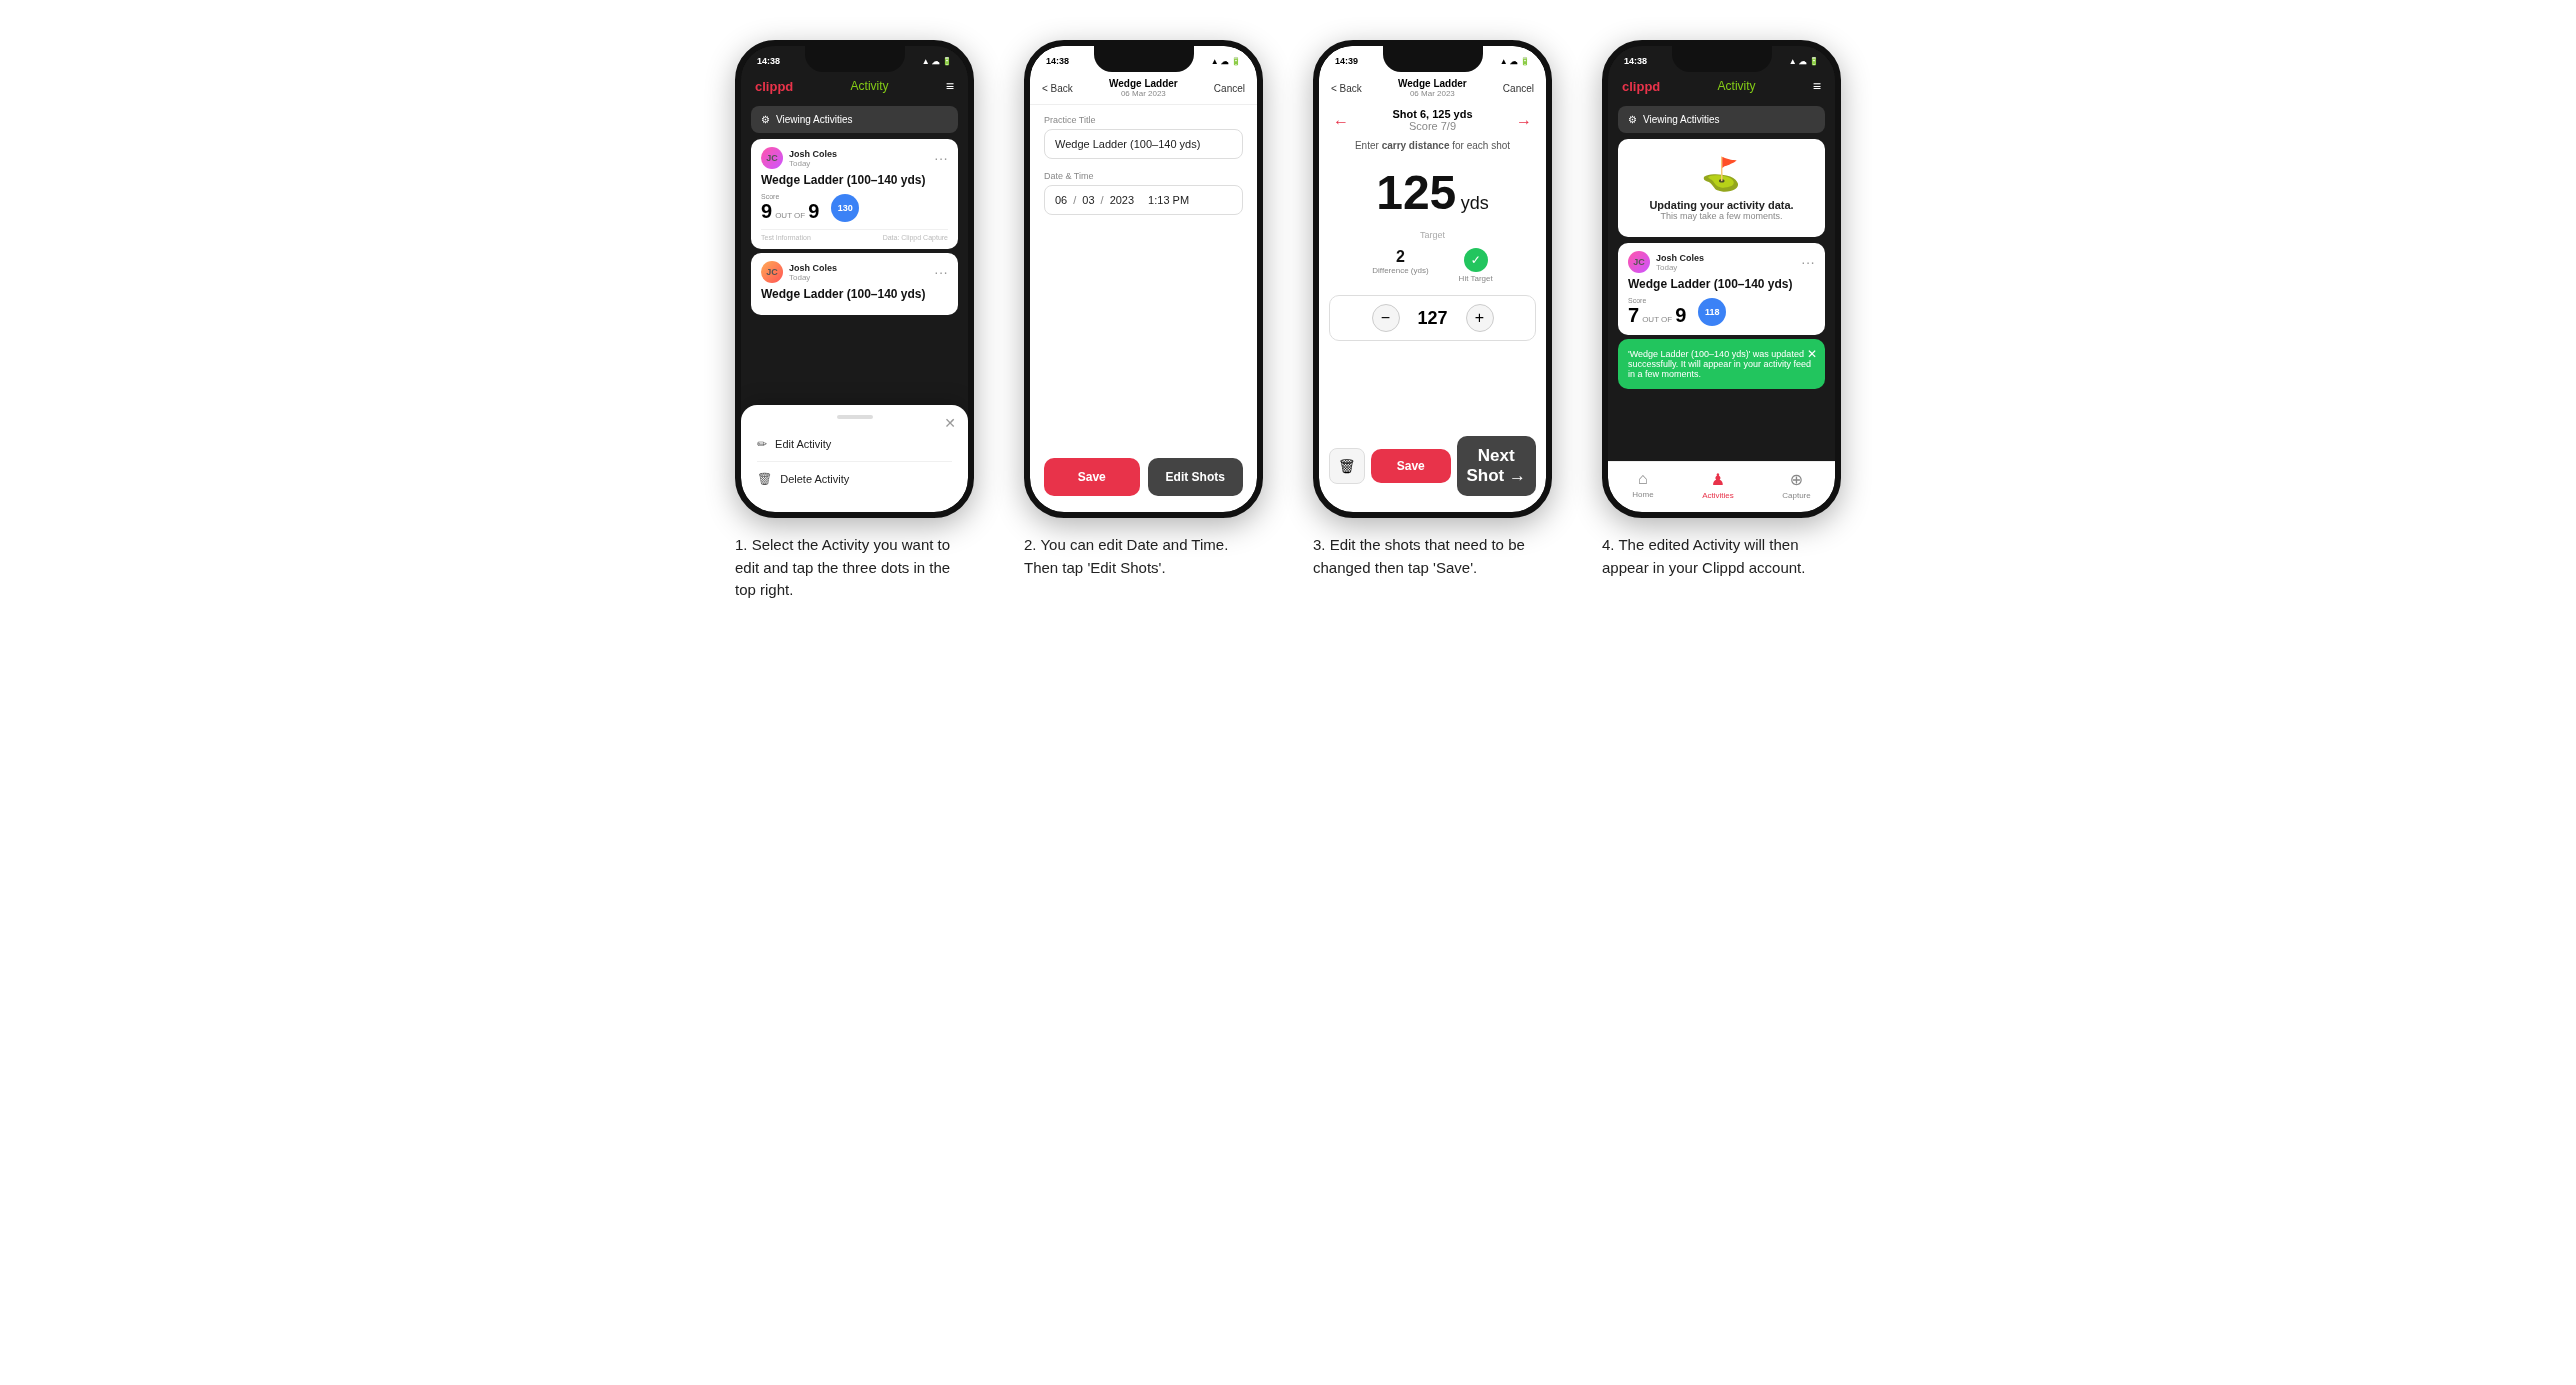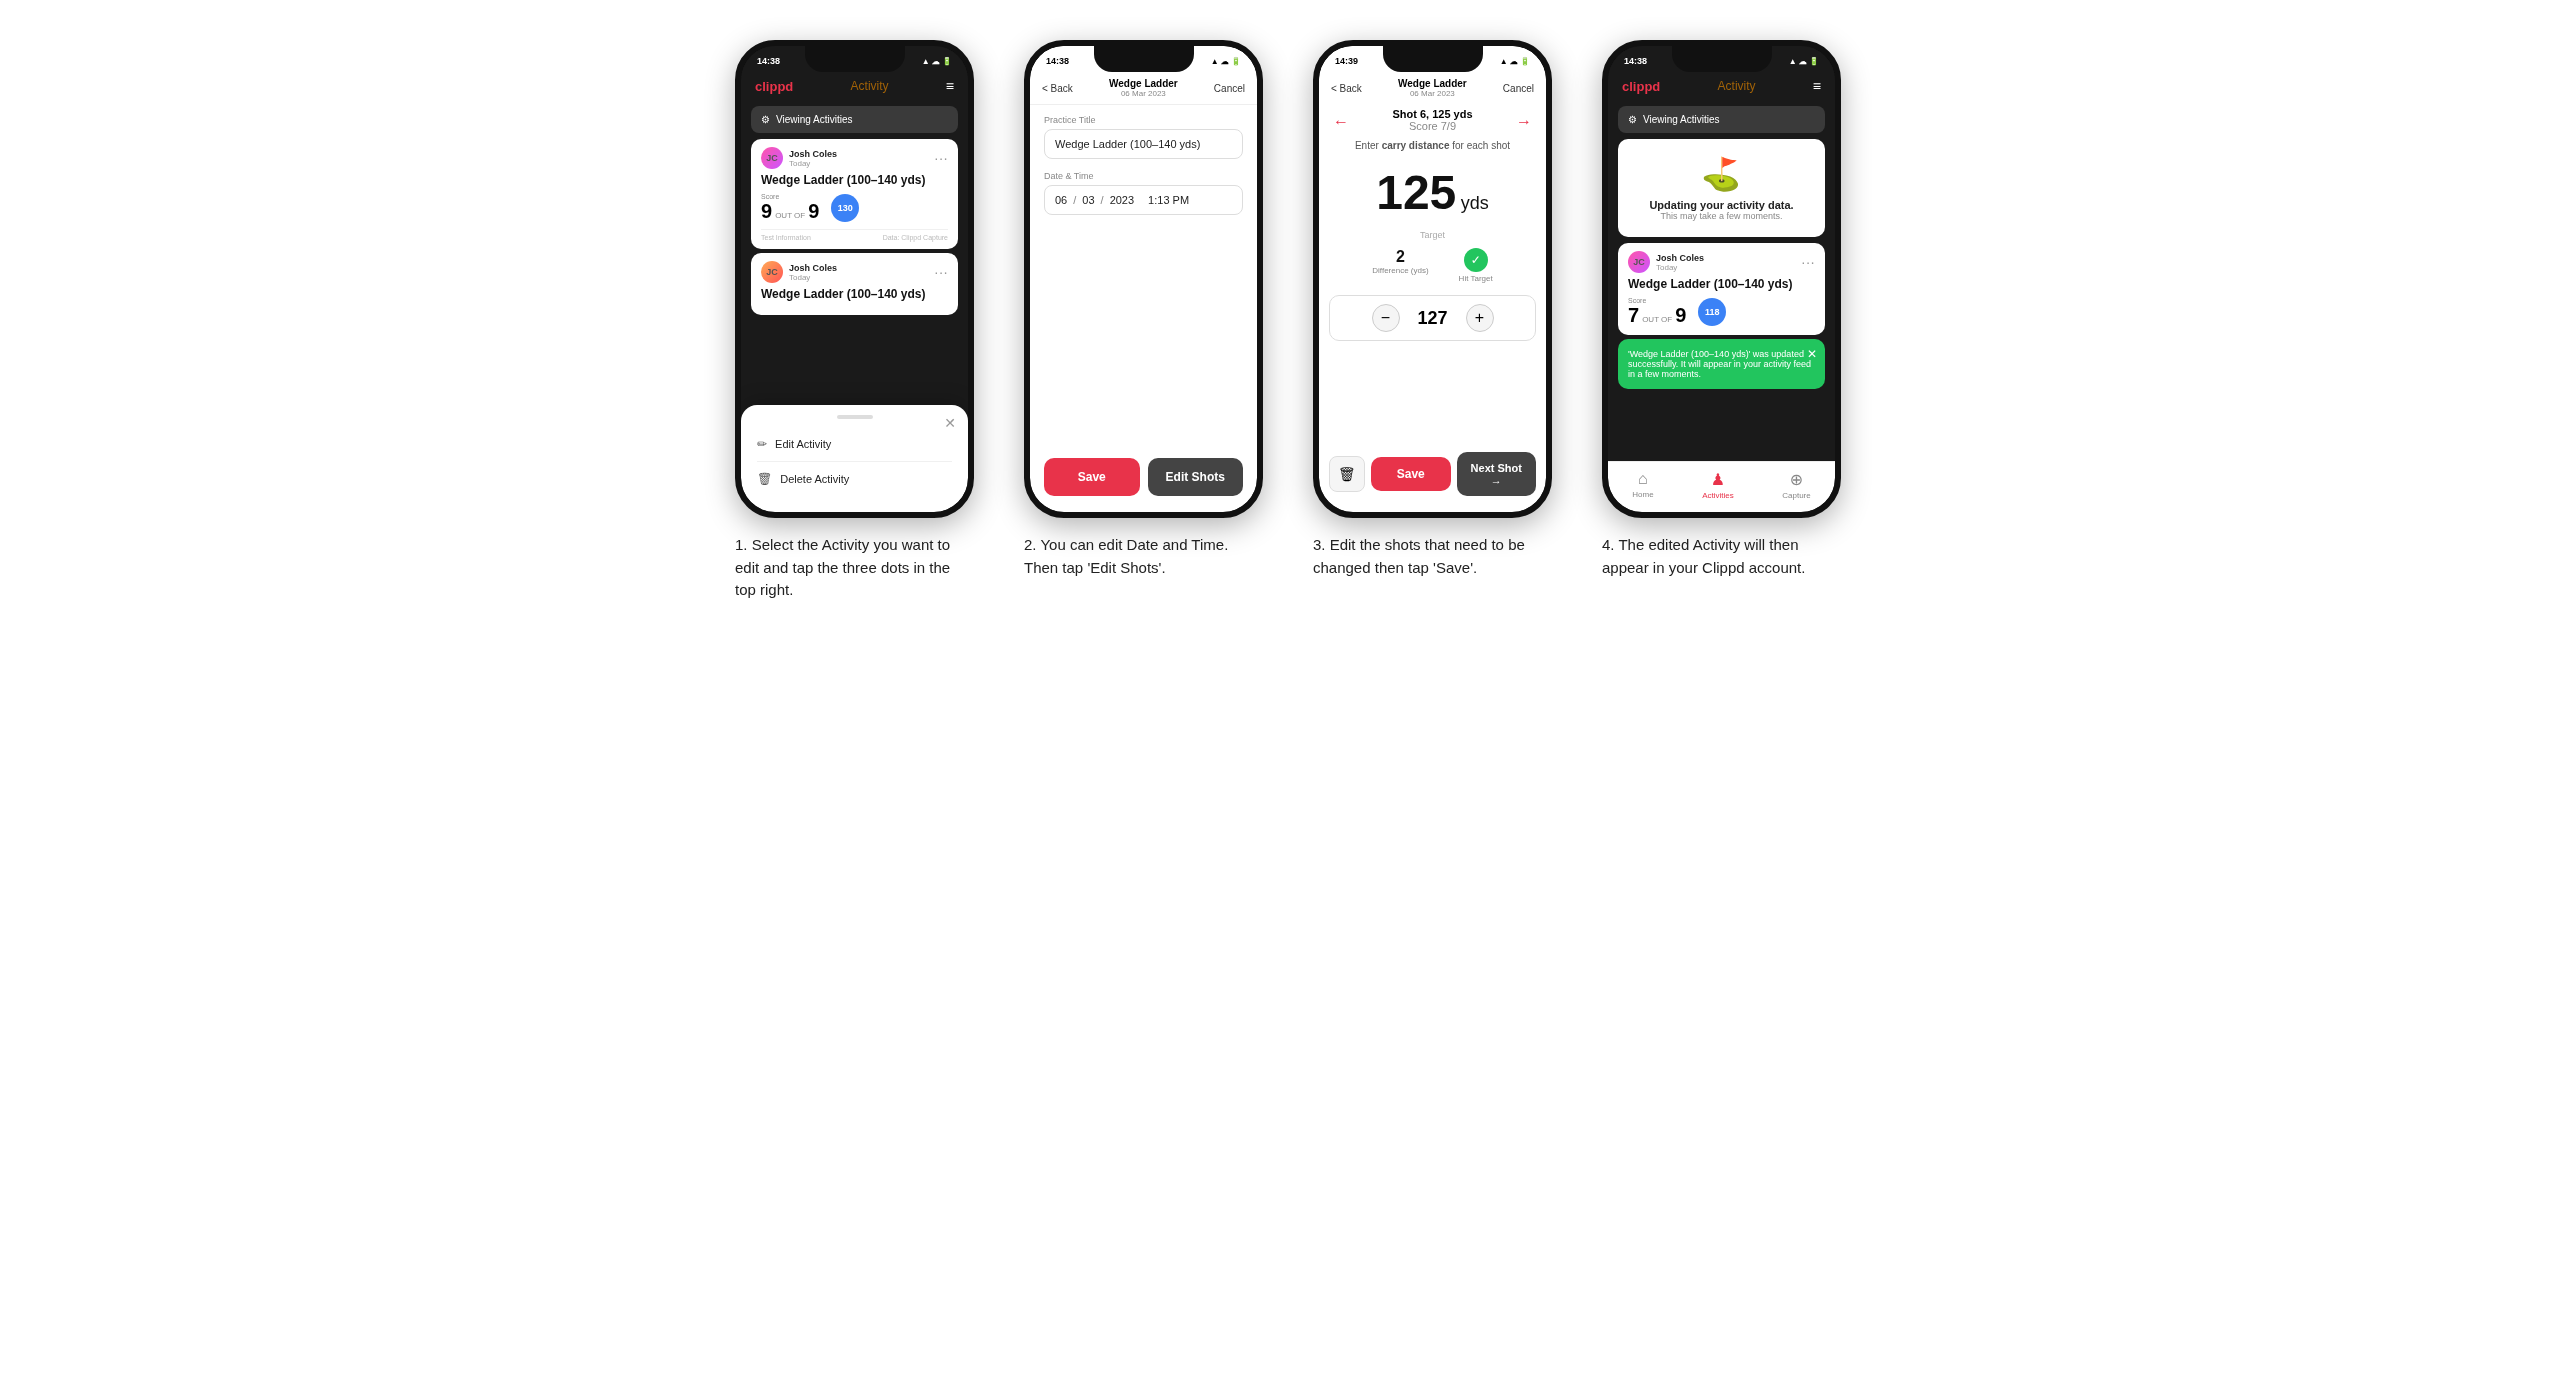--- a/index.html
+++ b/index.html
@@ -75,21 +75,21 @@
     
     .p1-screen { background: #1a1a1a; }
     .p1-header {
       background: #1a1a1a;
       display: flex;
       justify-content: space-between;
       align-items: center;
       padding: 6px 14px;
     }
     .clippd-logo { color: #e8334a; font-weight: 800; font-size: 13px; }
-    .activity-title { color: #a16207; font-size: 12px; font-weight: 500; }
+    .activity-title { color: #84cc16; font-size: 12px; font-weight: 500; }
     .hamburger { color: #fff; font-size: 14px; }
     .viewing-bar {
       background: #3a3a3a;
       margin: 6px 10px;
       border-radius: 8px;
       padding: 8px 10px;
       display: flex;
       align-items: center;
       gap: 6px;
       color: #fff;
@@ -349,21 +349,21 @@
       font-size: 12px;
       font-weight: 600;
     }
     .btn-next-shot {
       flex: 1;
       background: #444;
       color: #fff;
       border: none;
       border-radius: 10px;
       padding: 10px;
-      font-size: 11px;
+      font-size: 17px;
       font-weight: 600;
       display: flex;
       align-items: flex-end;
       justify-content: center;
       gap: 4px;
     }
 
     
     .p4-screen { background: #1a1a1a; }
     .updating-box {

